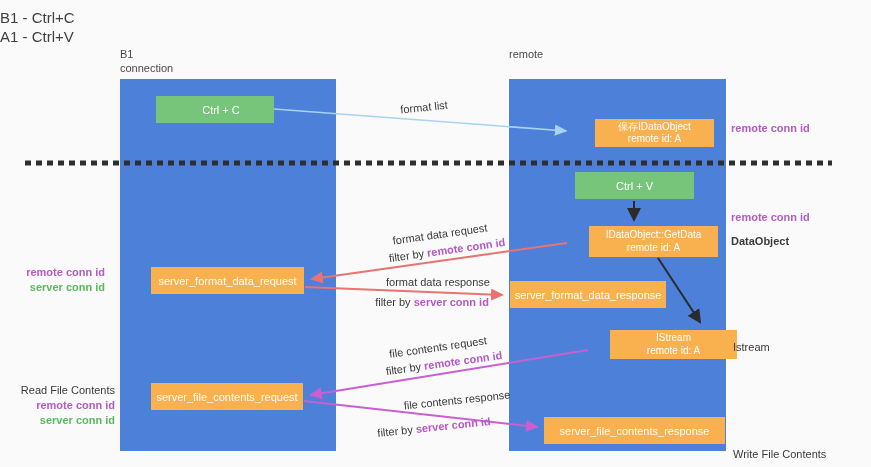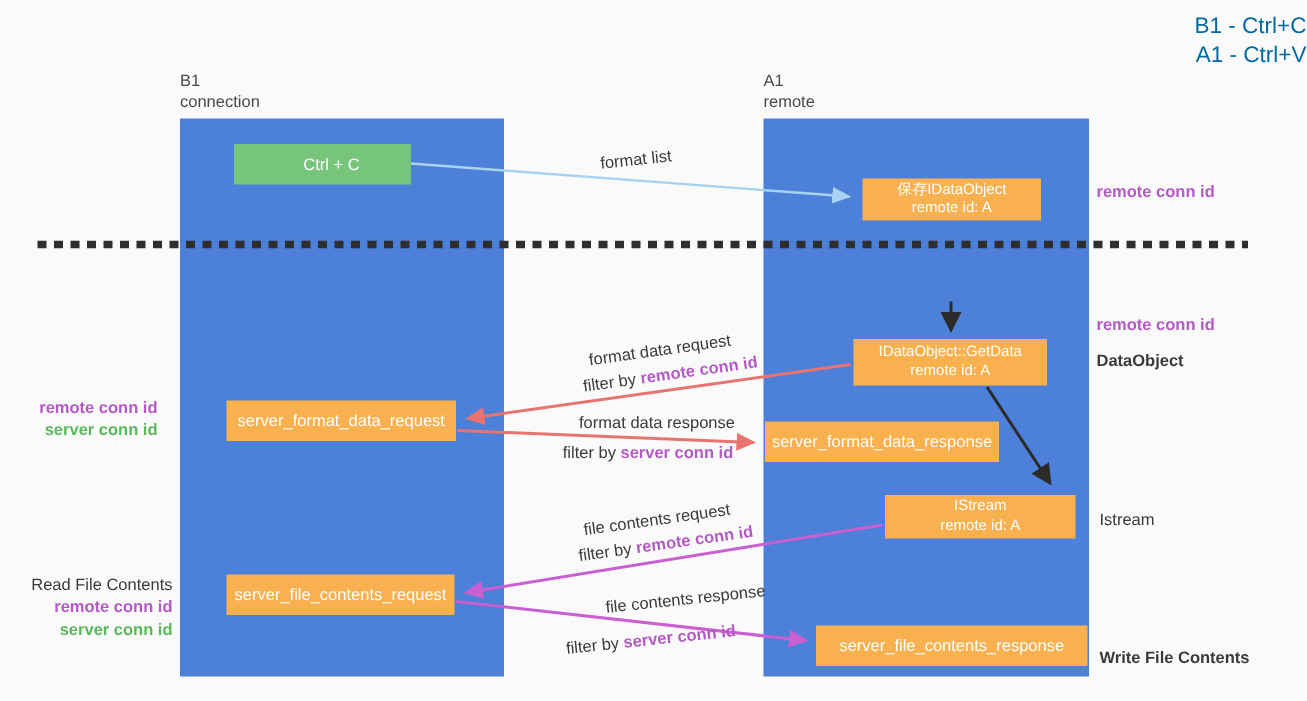--- a/index.html
+++ b/index.html
@@ -1,29 +1,29 @@
 <!DOCTYPE html>
 <html><head>
 <meta charset="utf-8">
 <style>
   html,body{margin:0;padding:0;background:#fafafa;}
   .stage{
     position:relative;width:871px;height:467px;overflow:hidden;
     font-family:"Liberation Sans",sans-serif;background:#fafafa;color:#3b3b3b;
   }
   .abs{position:absolute;}
-  .title{left:0;right:0;top:8px;text-align:right;font-size:15px;line-height:19px;color:#0369a1;}
+  .title{left:0;right:0;top:8px;text-align:left;font-size:15px;line-height:19px;color:#404040;}
   .colhead{top:47px;font-size:11px;line-height:14px;color:#4a4a4a;}
   .lane{background:#4d80d8;top:79px;height:372px;}
   .box{box-sizing:border-box;color:#fff;text-align:center;display:flex;flex-direction:column;
        justify-content:center;align-items:center;}
   .orange{background:#f9b04e;}
   .green{background:#77c57b;}
   .fs11{font-size:11px;}
-  .fs10{font-size:10px;line-height:12.5px;}
+  .fs10{font-size:10px;line-height:12.5px;margin-left:20px;}
   .flabel{font-size:11px;color:#3a3a3a;white-space:nowrap;}
   .centered{transform:translate(-50%,-50%);}
   .purple{color:#b35bc4;font-weight:bold;}
   .greenlbl{color:#5cb85c;font-weight:bold;}
   .sideblock{font-size:11px;line-height:15px;white-space:nowrap;}
   .blk{color:#3a3a3a;font-weight:normal;}
   svg.overlay{position:absolute;left:0;top:0;pointer-events:none;}
 </style>
 </head>
 <body>
@@ -33,21 +33,20 @@
   <div class="abs title">
     <div>B1 - Ctrl+C</div>
     <div>A1 - Ctrl+V</div>
   </div>
 
   <div class="abs colhead" style="left:120px;width:216px;">
     <div>B1</div>
     <div>connection</div>
   </div>
   <div class="abs colhead" style="left:509px;width:217px;">
-    <div>A1</div>
     <div>remote</div>
   </div>
 
   <div class="abs lane" style="left:120px;width:216px;"></div>
   <div class="abs lane" style="left:509px;width:217px;"></div>
 
   <svg class="overlay" width="871" height="467" viewBox="0 0 871 467">
     <defs>
       <marker id="m-blue" markerWidth="9" markerHeight="9" refX="7" refY="3.5" orient="auto">
         <path d="M0,0 L8,3.5 L0,7 Z" fill="#a8d3f0"></path>
@@ -82,20 +81,23 @@
 
   <div class="abs box green fs11" style="left:156px;top:96px;width:118px;height:27px;padding-left:12px;">
     <div>Ctrl + C</div>
   </div>
 
   <div class="abs box orange fs10" style="left:575px;top:119px;width:119px;height:28px;">
     <div>保存IDataObject</div>
     <div>remote id: A</div>
   </div>
 
+  <div class="abs box green fs11" style="left:575px;top:172px;width:119px;height:27px;">
+    <div>Ctrl + V</div>
+  </div>
 
   <div class="abs box orange fs10" style="left:569px;top:226px;width:129px;height:31px;text-align:right;">
     <div>IDataObject::GetData</div>
     <div>remote id: A</div>
   </div>
 
   <div class="abs box orange fs11" style="left:151px;top:267px;width:153px;height:27px;">
     <div>server_format_data_request</div>
   </div>
 
@@ -146,15 +148,15 @@
   <div class="abs sideblock" style="left:10px;top:383px;width:105px;text-align:right;">
     <div class="blk">Read File Contents</div>
     <div class="purple">remote conn id</div>
     <div class="greenlbl">server conn id</div>
   </div>
 
   <div class="abs sideblock purple" style="left:731px;top:121px;">remote conn id</div>
   <div class="abs sideblock purple" style="left:731px;top:210px;">remote conn id</div>
   <div class="abs sideblock blk" style="left:731px;top:234px;font-weight:bold;">DataObject</div>
   <div class="abs sideblock blk" style="left:733px;top:340px;">Istream</div>
-  <div class="abs sideblock blk" style="left:733px;top:432px;font-weight:bold;">Write File Contents</div>
+  <div class="abs sideblock blk" style="left:733px;top:447px;">Write File Contents</div>
 
 </div>
 
 </body></html>

